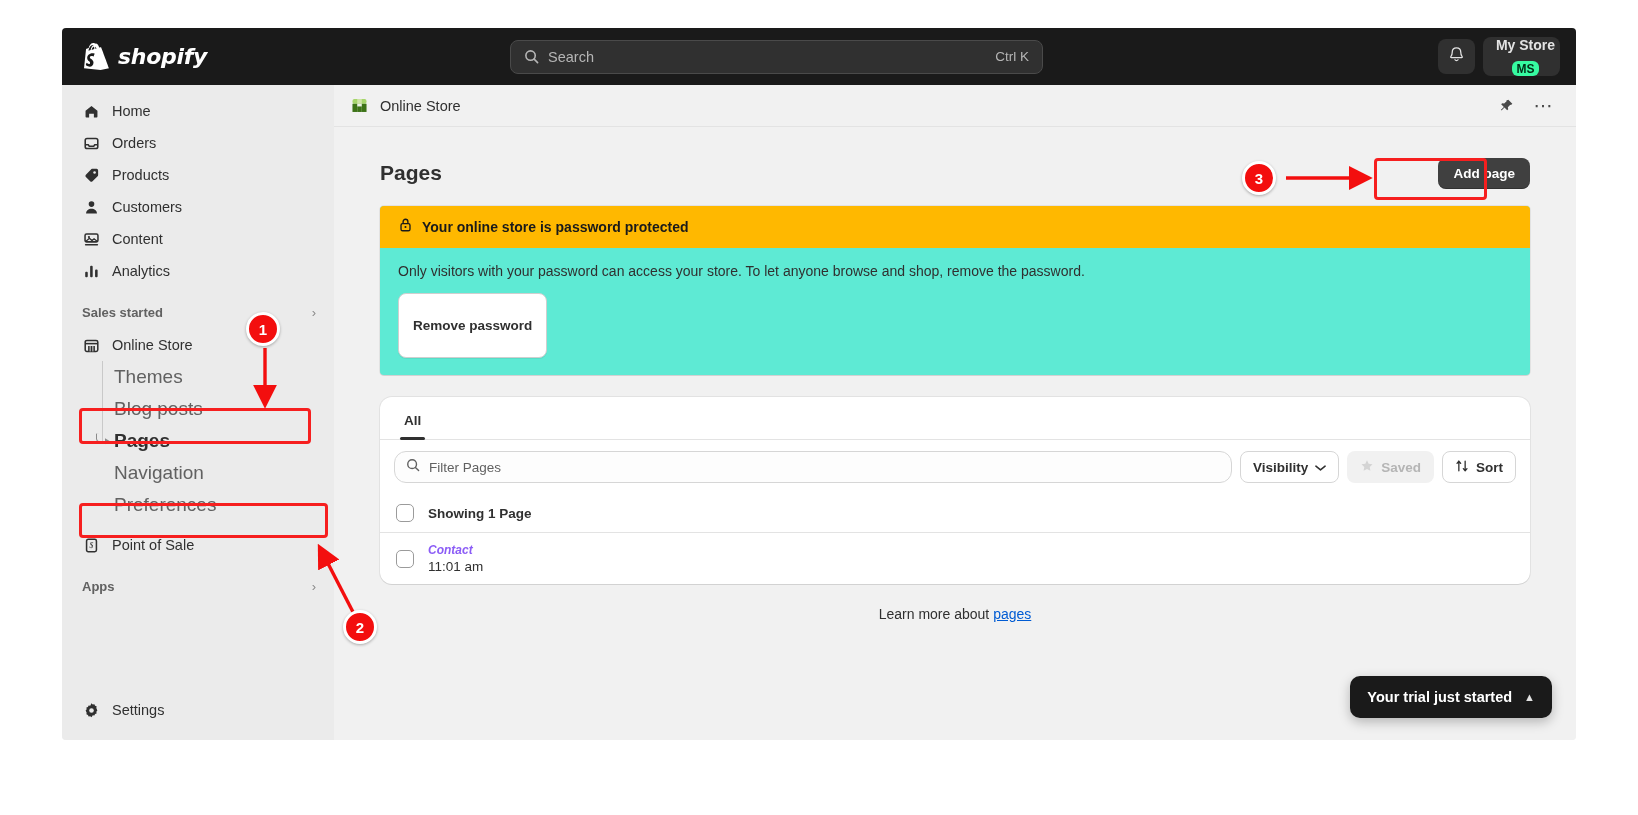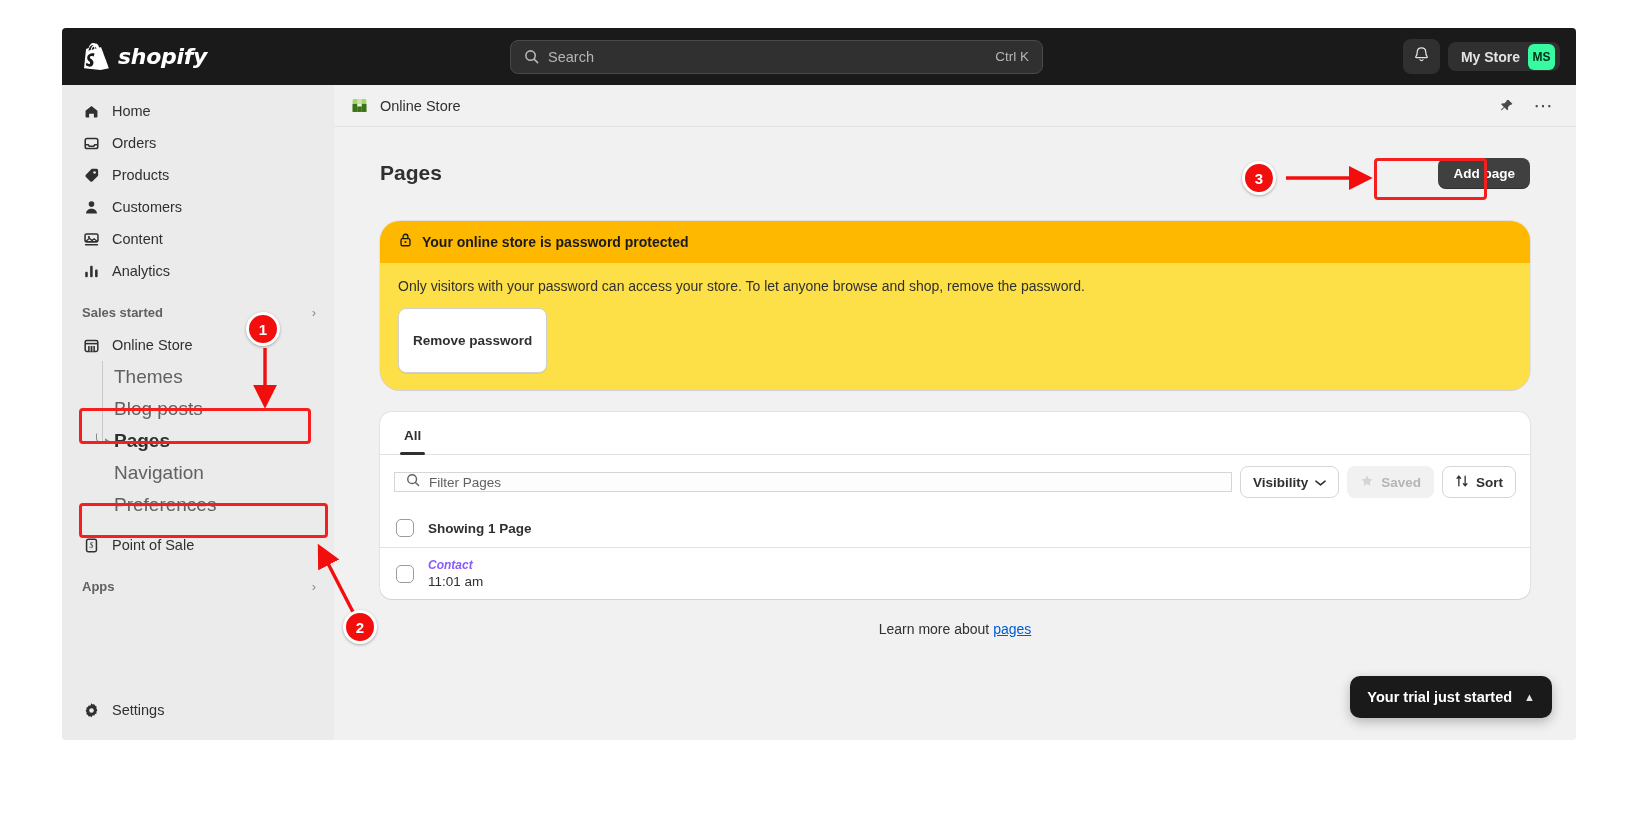--- a/index.html
+++ b/index.html
@@ -59,23 +59,23 @@
     position: absolute; right: 16px;
     display: flex; align-items: center; gap: 8px;
   }
   #bell-btn {
     width: 37px; height: 35px; border-radius: 8px;
     background: #303030;
     display: flex; align-items: center; justify-content: center;
     cursor: pointer;
   }
   #store-btn {
-    height: 29px; border-radius: 8px; background: #303030;
+    height: 39px; border-radius: 8px; background: #303030;
     display: flex; align-items: center; gap: 8px;
-    padding: 0 5px 0 13px; cursor: pointer;
+    padding: 0 5px 0 13px; cursor: pointer; flex-direction: column;
   }
   #store-name { color: #e3e3e3; font-size: 14px; font-weight: bold; }
   #store-avatar {
     width: 27px; height: 26px; border-radius: 6px;
     background: #36fba1; color: #002d16;
     font-size: 12px; font-weight: bold;
     display: flex; align-items: center; justify-content: center;
   }
 
   
@@ -155,22 +155,22 @@
     margin-left: auto;
     background: #404040; color: #fff;
     font-size: 13.5px; font-weight: bold;
     padding: 8px 15px; border-radius: 8px;
     border: none; cursor: pointer;
     box-shadow: inset 0 -1px 0 rgba(0,0,0,.25);
   }
 
   
   #banner {
-    margin-top: 28px; background: #fde047;
-    border-radius: 20px; overflow: hidden;
+    margin-top: 13px; background: #5eead4;
+    border-radius: 4px; overflow: hidden;
     box-shadow: 0 1px 0 rgba(0,0,0,.07), 0 0 0 1px rgba(0,0,0,.06);
   }
   #banner-head {
     background: #ffb800; padding: 11px 18px;
     display: flex; align-items: center; gap: 9px;
   }
   #banner-title { font-size: 14px; font-weight: bold; color: #1a1a1a; }
   #banner-body { padding: 15px 18px 17px; }
   #banner-text { font-size: 14px; color: #303030; }
   #remove-password-btn {
@@ -193,21 +193,21 @@
   .tab {
     padding: 10px 12px 11px; font-size: 13.5px; font-weight: bold;
     color: #303030; cursor: pointer; position: relative;
   }
   .tab.active::after {
     content: ""; position: absolute; left: 8px; right: 8px; bottom: -1px;
     height: 3px; background: #303030; border-radius: 2px;
   }
   #filter-row { display: flex; align-items: center; gap: 8px; padding: 11px 14px; }
   #filter-input {
-    flex: 1; height: 20px; border: 1px solid #d6d6d6; border-radius: 0;
+    flex: 1; height: 32px; border: 1px solid #d6d6d6; border-radius: 12px;
     display: flex; align-items: center; gap: 9px; padding: 0 11px;
     background: #fdfdfd; cursor: text;
   }
   #filter-placeholder { font-size: 13.5px; color: #616161; }
   .pill {
     height: 32px; display: flex; align-items: center; gap: 7px;
     padding: 0 12px; border: 1px solid #d6d6d6; border-radius: 8px;
     font-size: 13.5px; font-weight: bold; color: #303030;
     background: #fff; cursor: pointer;
   }

